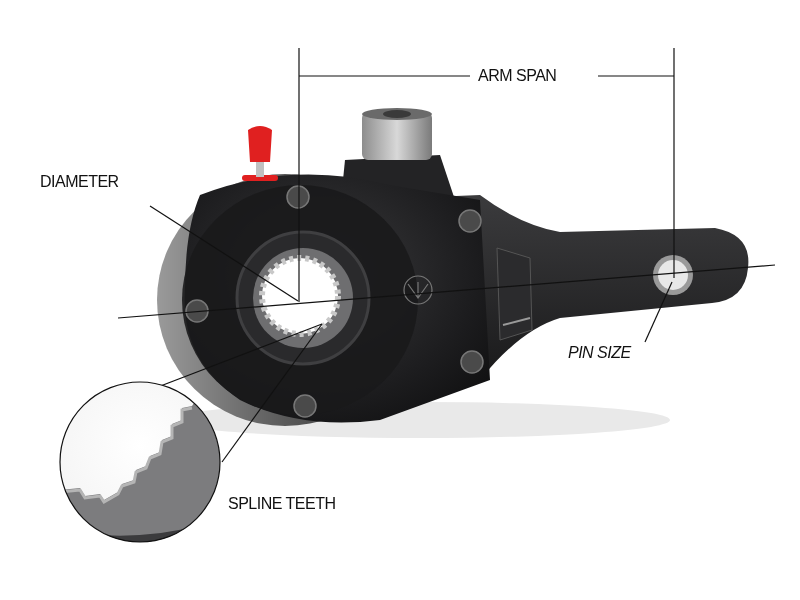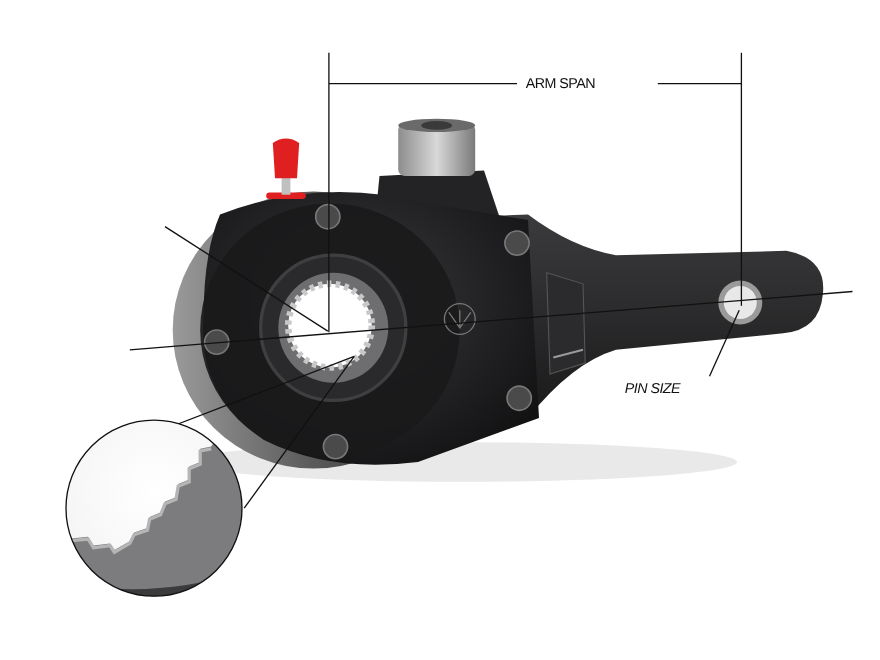--- a/index.html
+++ b/index.html
@@ -1,19 +1,19 @@
 <!DOCTYPE html>
 <html><head>
 <meta charset="utf-8">
 <style>
   html, body { margin: 0; padding: 0; background: #ffffff; }
   body { width: 800px; height: 600px; position: relative; overflow: hidden;
          font-family: "Liberation Sans", "DejaVu Sans", sans-serif; }
   #stage { position: absolute; left: 0; top: 0; width: 800px; height: 600px; }
-  .label { position: absolute; color: #111111; font-size: 13px; letter-spacing: -0.5px;
+  .label { position: absolute; color: #111111; font-size: 16px; letter-spacing: -0.5px;
            line-height: 20px; background: #ffffff; white-space: nowrap; }
   .label.plain { background: transparent; }
   #lbl-arm { left: 472px; top: 66px; padding: 0 6px; }
   #lbl-cam { left: 40px; top: 172px; }
   #lbl-pin { left: 568px; top: 343px; font-style: italic; }
   #lbl-spline { left: 228px; top: 494px; }
 </style>
 </head>
 <body>
 
@@ -108,15 +108,17 @@
         <path d="M 60 490 L 80 488 L 85 496 L 100 494 L 104 500 L 118 492 L 122 484 L 134 480 L 136 470 L 146 466 L 150 456 L 160 452 L 162 440 L 172 436 L 172 424 L 182 420 L 182 408 L 192 406 L 196 400 L 240 400 L 240 560 L 60 560 Z" fill="#7c7c7e"></path>
         <path d="M 60 492 L 80 490 L 85 498 L 100 496 L 104 502 L 118 494 L 122 486 L 134 482 L 136 472 L 146 468 L 150 458 L 160 454 L 162 442 L 172 438 L 172 426 L 182 422 L 182 410 L 192 408" stroke="#b5b5b5" stroke-width="3" fill="none"></path>
         <path d="M 60 530 Q 140 545 220 520 L 220 560 L 60 560 Z" fill="#3b3b3d"></path>
       </g>
       <circle cx="140" cy="462" r="80" fill="none" stroke="#111111" stroke-width="1.2"></circle>
     </g>
   </svg>
 
   <div class="label" id="lbl-arm">ARM SPAN</div>
   <div class="label plain" id="lbl-cam">
+    <div>DIAMETER</div>
   </div>
   <div class="label plain" id="lbl-pin">PIN SIZE</div>
+  <div class="label plain" id="lbl-spline">SPLINE TEETH</div>
 </div>
 
 </body></html>

